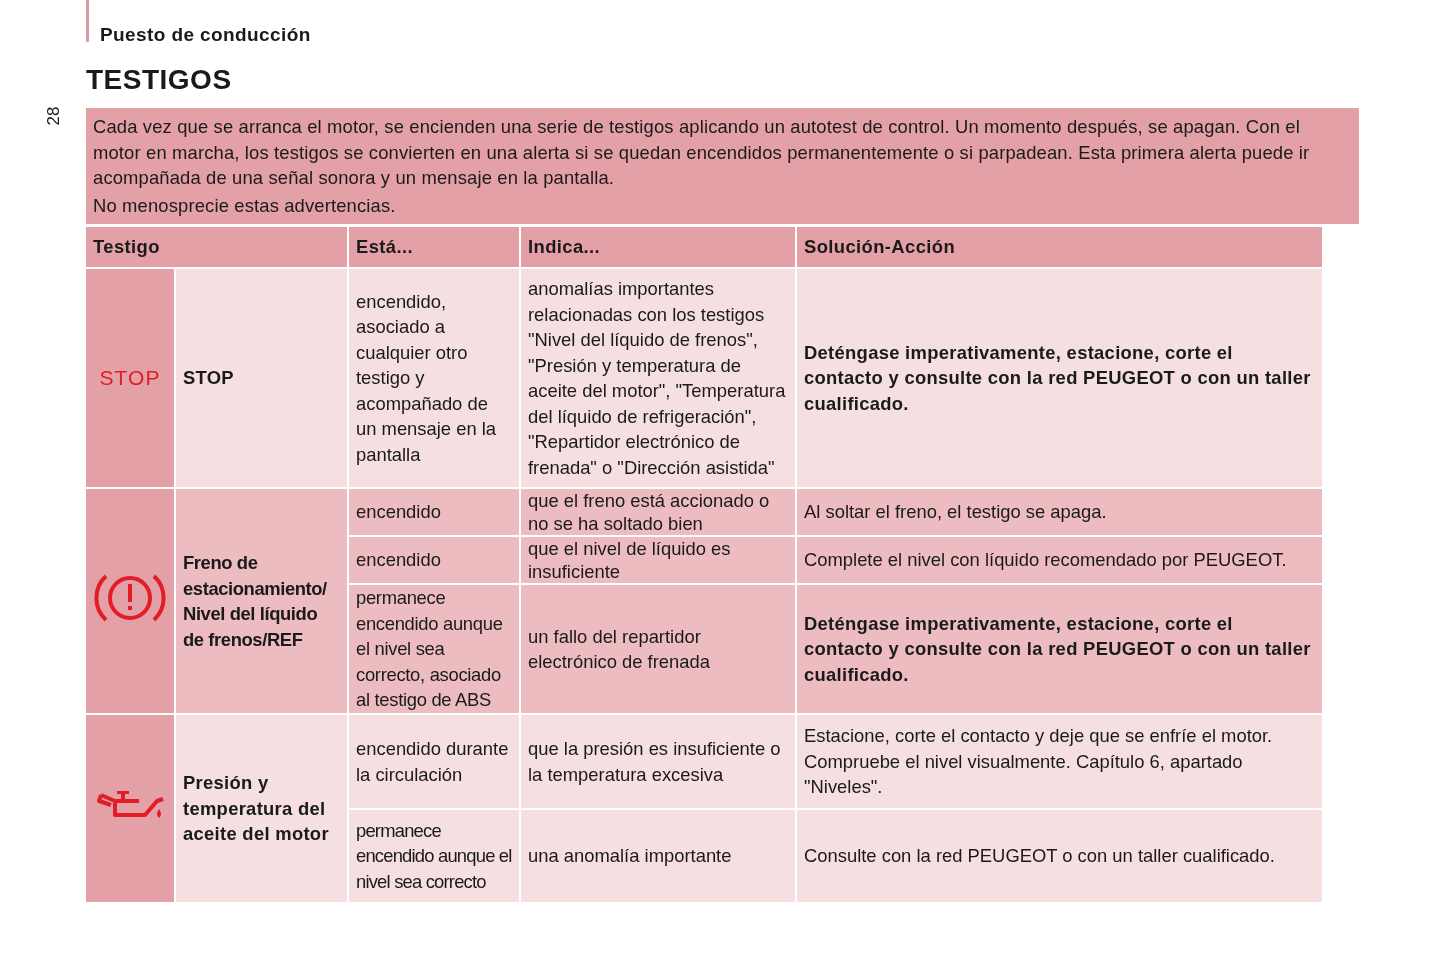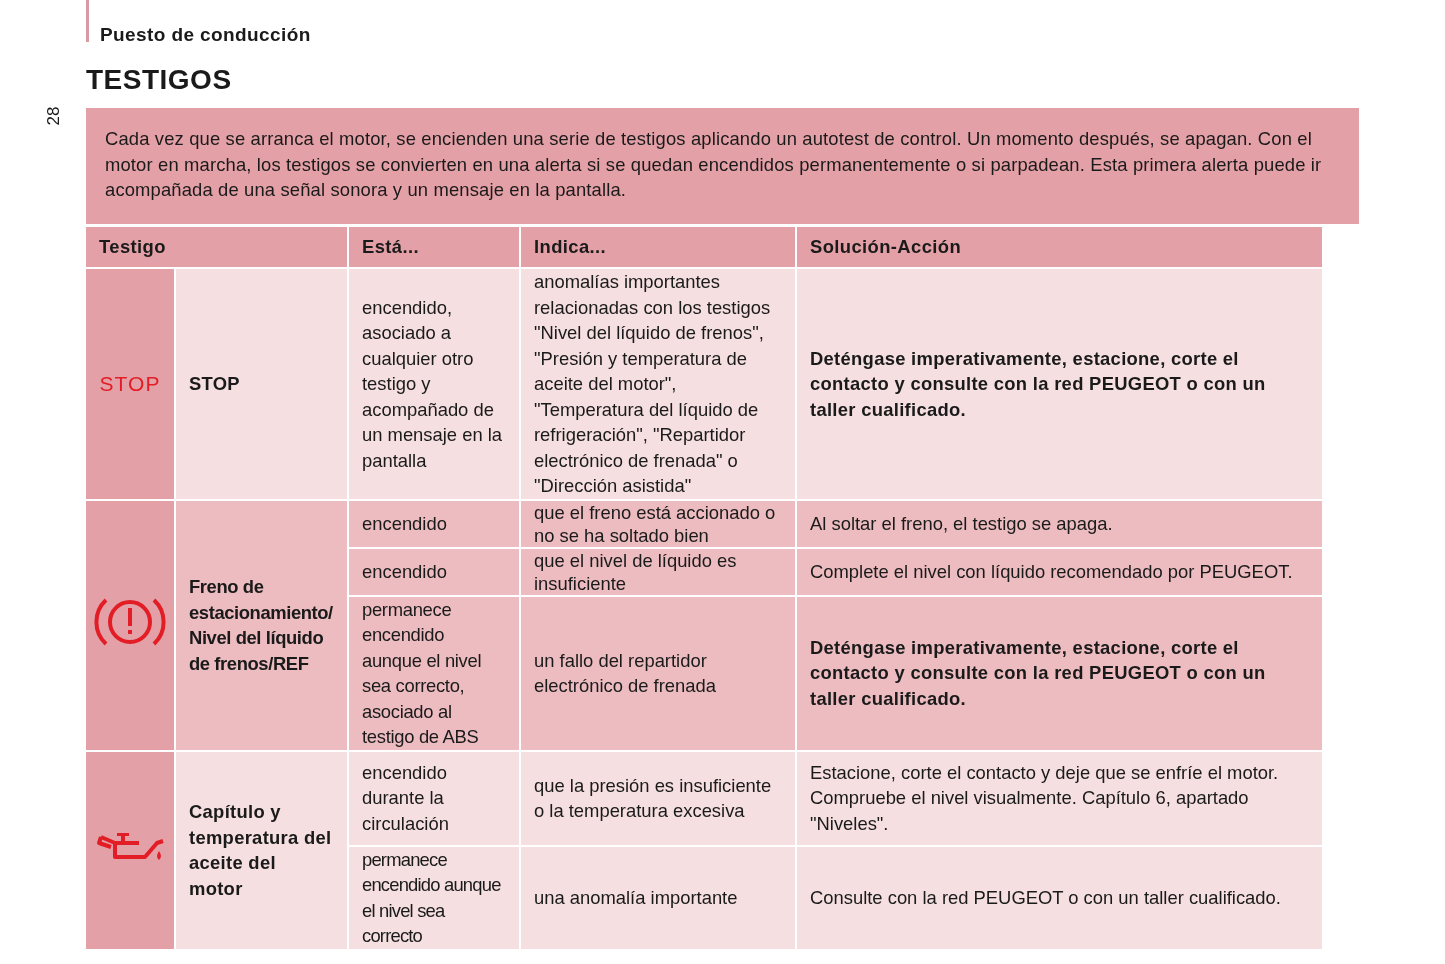--- a/index.html
+++ b/index.html
@@ -5,42 +5,43 @@
   html, body { margin:0; padding:0; background:#ffffff; }
   body { width:1445px; height:964px; position:relative; overflow:hidden;
          font-family:"Liberation Sans", sans-serif; color:#1a1a1a; }
   .side-bar { position:absolute; left:86px; top:0; width:3px; height:42px; background:#d89aa3; }
   .section-title { position:absolute; left:100px; top:24px; font-size:19px; font-weight:bold; letter-spacing:0.4px; }
   .page-number { position:absolute; left:42px; top:104px; width:24px; height:24px; font-size:17px;
                  transform:rotate(-90deg); transform-origin:center; text-align:center; line-height:24px; }
   .main-title { position:absolute; left:86px; top:64px; font-size:28px; font-weight:bold; letter-spacing:0.5px; }
   .intro { position:absolute; left:86px; top:108px; width:1273px; height:116px; background:#e4a0a7;
            box-sizing:border-box; padding:6px 7px; font-size:18.4px; line-height:25.6px; letter-spacing:0.15px; }
-  .intro p { margin:12px; }
+  .intro p { margin:0; }
   .intro p.last { margin-top:2px; }
   table.grid { position:absolute; left:84px; top:225px; border-collapse:separate; border-spacing:2px;
                font-size:18.4px; line-height:25.5px; }
-  table.grid td, table.grid th { padding:0 13px; vertical-align:middle; text-align:left; box-sizing:border-box; }
+  table.grid td, table.grid th { padding:0 7px; vertical-align:middle; text-align:left; box-sizing:border-box; }
   th { background:#e4a0a7; font-weight:bold; height:40px; letter-spacing:0.4px; }
   .icon-cell { background:#e4a0a7; width:88px; padding:0 !important; text-align:center !important; }
   .lt { background:#f5dfe0; }
   .md { background:#ecbcc0; }
   .bold { font-weight:bold; letter-spacing:0.3px; }
   .stop-glyph { color:#e21d26; font-size:21px; font-weight:normal; letter-spacing:1px; }
 </style>
 </head>
 <body>
 
 <div class="side-bar"></div>
 <div class="section-title">Puesto de conducción</div>
 <div class="page-number">28</div>
 <div class="main-title">TESTIGOS</div>
 
 <div class="intro">
   <p>Cada vez que se arranca el motor, se encienden una serie de testigos aplicando un autotest de control. Un momento después, se apagan. Con el motor en marcha, los testigos se convierten en una alerta si se quedan encendidos permanentemente o si parpadean. Esta primera alerta puede ir acompañada de una señal sonora y un mensaje en la pantalla.</p>
+  <p class="last">No menosprecie estas advertencias.</p>
 </div>
 
 <table class="grid">
   <tbody>
       <tr>
     <th colspan="2" style="width:261px">Testigo</th>
     <th style="width:170px">Está...</th>
     <th style="width:274px">Indica...</th>
     <th style="width:525px">Solución-Acción</th>
   </tr>
@@ -85,21 +86,21 @@
     <td class="icon-cell" rowspan="2">
       <svg width="70" height="36" viewBox="0 0 70 36">
         <path d="M6 8 L20 14 L20 28 L50 28 L62 14 L68 12" fill="none" stroke="#e21d26" stroke-width="4" stroke-linejoin="round"></path>
         <path d="M6 8 L4 14 L16 18" fill="none" stroke="#e21d26" stroke-width="4" stroke-linejoin="round"></path>
         <rect x="26" y="6" width="4" height="8" fill="#e21d26"></rect>
         <rect x="22" y="4" width="12" height="3" fill="#e21d26"></rect>
         <path d="M20 14 L44 14" stroke="#e21d26" stroke-width="4"></path>
         <path d="M64 22 Q60 28 64 31 Q68 28 64 22 Z" fill="#e21d26"></path>
       </svg>
     </td>
-    <td class="lt bold" rowspan="2" style="width:171px">Capítulo y temperatura del aceite del motor</td>
+    <td class="lt bold" rowspan="2" style="width:171px">Presión y temperatura del aceite del motor</td>
     <td class="lt">encendido durante la circulación</td>
     <td class="lt">que la presión es insuficiente o la temperatura excesiva</td>
     <td class="lt">Estacione, corte el contacto y deje que se enfríe el motor. Compruebe el nivel visualmente. Capítulo 6, apartado "Niveles".</td>
   </tr>
   <tr style="height:92px">
     <td class="lt" style="letter-spacing:-0.8px">permanece encendido aunque el nivel sea correcto</td>
     <td class="lt">una anomalía importante</td>
     <td class="lt">Consulte con la red PEUGEOT o con un taller cualificado.</td>
   </tr>
 </tbody>

